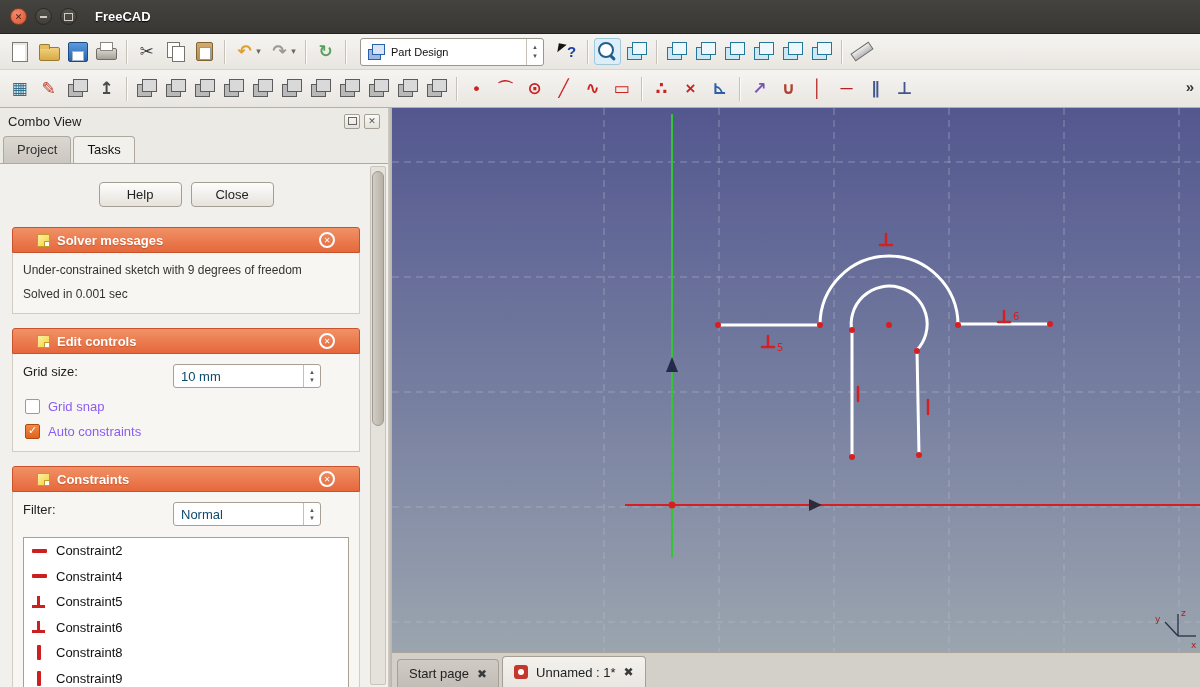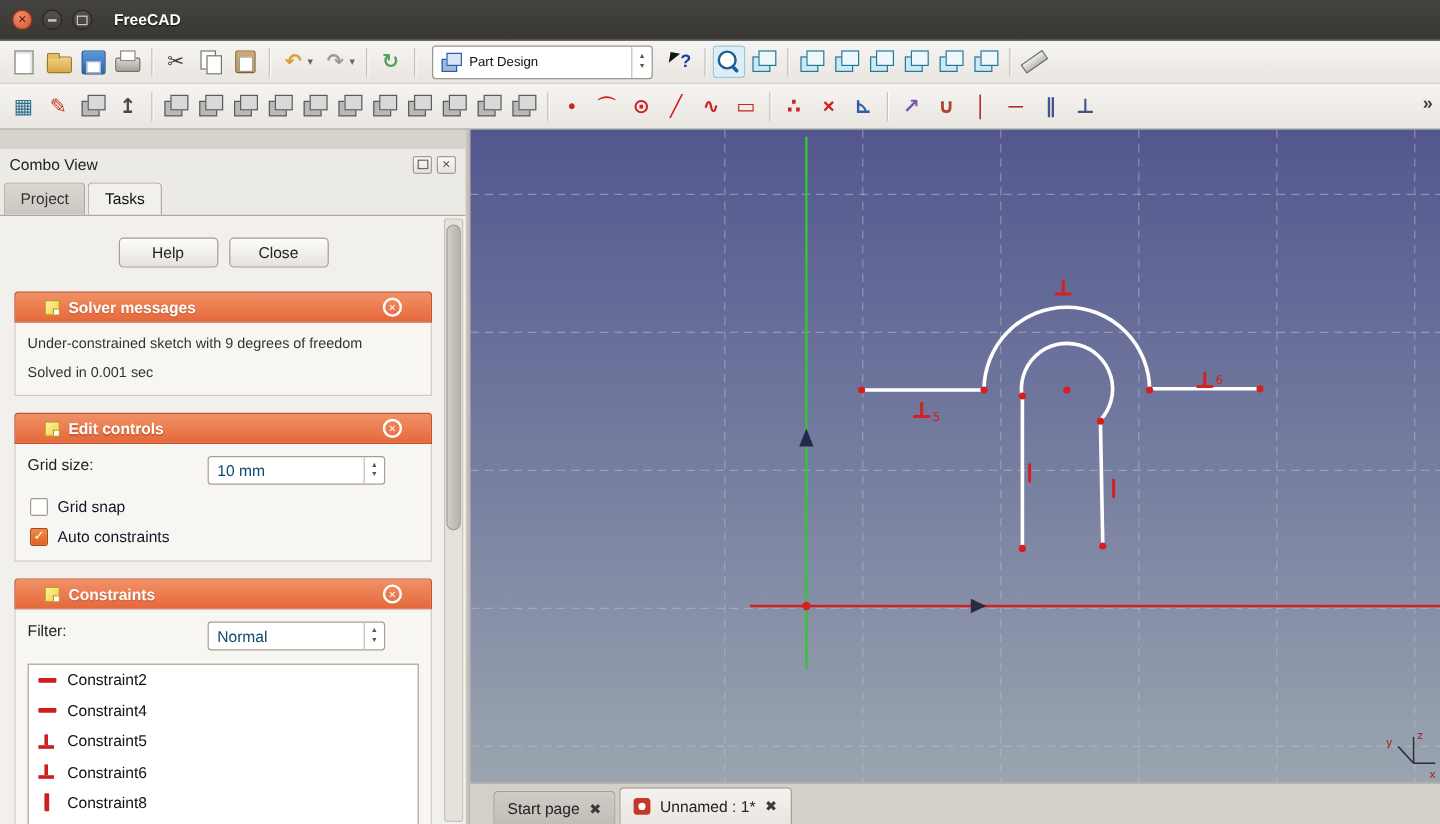--- a/index.html
+++ b/index.html
@@ -58,21 +58,21 @@
   .wb-cube::after { content:""; position:absolute; left:5px; top:1px; width:11px; height:9px; background:#d8e5f6; border:1px solid #2c5fa9; }
   .wb-label { flex:1; font-size:11px; color:#111; white-space:nowrap; overflow:hidden; }
   .spin-col { width:17px; height:100%; border-left:1px solid #c5bfb5; display:flex; flex-direction:column; align-items:center; justify-content:center; color:#555; }
   .spin-col::before { content:"▲"; font-size:6px; line-height:1.4; }
   .spin-col::after { content:"▼"; font-size:6px; line-height:1.4; }
 
   
   .main { flex:1; display:flex; min-height:0; }
 
   
-  .combo-view { width:388px; flex:0 0 auto; background:#eceae5; display:flex; flex-direction:column;margin-top:16px; }
+  .combo-view { width:388px; flex:0 0 auto; background:#eceae5; display:flex; flex-direction:column; }
   .cv-header { height:26px; display:flex; align-items:center; padding:0 8px; font-size:13px; color:#222; }
   .cv-title { flex:1; }
   .cv-mini { width:16px; height:15px; border:1px solid #a39d94; background:linear-gradient(#fbfaf8,#e5e1db); border-radius:2px; display:flex; align-items:center; justify-content:center; margin-left:4px; color:#555; font-size:9px; }
   .cv-mini.float::after { content:""; width:7px; height:6px; border:1px solid #666; }
   .cv-mini.closex::after { content:"✕"; }
   .cv-tabs { display:flex; padding:2px 3px 0; gap:2px; }
   .cv-tab { padding:5px 13px 6px; font-size:13px; color:#333; background:linear-gradient(#dbd7d1,#cbc7c0); border:1px solid #aea89f; border-bottom:none; border-radius:4px 4px 0 0; cursor:default; }
   .cv-tab.active { background:#f2f0ec; color:#111; }
   .cv-content { flex:1; background:#f2f0ec; border-top:1px solid #aea89f; position:relative; padding:12px 28px 0 12px; overflow:hidden; }
   .cv-scrollbar { position:absolute; top:2px; right:2px; bottom:2px; width:16px; background:#e5e2dc; border:1px solid #c8c3bb; border-radius:2px; }
@@ -93,38 +93,38 @@
   .solver-line:last-child { margin-bottom:2px; }
 
   .form-row { display:flex; margin-bottom:11px; }
   .form-label { width:150px; font-size:13px; color:#222; }
   .spinbox { width:148px; height:24px; background:#fff; border:1px solid #a8a095; border-radius:3px; display:flex; align-items:center; overflow:hidden; }
   .spin-text { flex:1; padding:0 7px; font-size:13px; color:#0c4a6e; }
   .check-row { display:flex; align-items:center; gap:8px; margin:10px 0 2px 2px; }
   .checkbox { width:15px; height:15px; background:#fff; border:1px solid #a29a8e; border-radius:2px; position:relative; flex:0 0 auto; }
   .checkbox.checked { background:linear-gradient(#f28a48,#e0621d); border-color:#ad4a12; }
   .checkbox.checked::after { content:"✓"; position:absolute; left:2px; top:-1px; color:#fff; font-size:11px; font-weight:bold; }
-  .check-label { font-size:13px; color:#0f172a; }
+  .check-label { font-size:13px; color:#8b5cf6; }
 
   .constraint-list { background:#fff; border:1px solid #a8a095; height:152px; overflow:hidden; margin-top:2px; }
   .constraint-row { display:flex; align-items:center; gap:9px; height:25.5px; padding:0 7px; font-size:13px; color:#111; }
   .c-icon { width:16px; height:16px; position:relative; display:flex; align-items:center; justify-content:center; flex:0 0 auto; }
   .c-icon.horizontal::before { content:""; width:15px; height:4px; background:#cc1f1f; border-radius:1px; }
   .c-icon.vertical::before { content:""; width:4px; height:15px; background:#cc1f1f; border-radius:1px; }
   .c-icon.point-on-object::before { content:""; position:absolute; left:1px; bottom:2px; width:13px; height:3px; background:#cc1f1f; }
   .c-icon.point-on-object::after { content:""; position:absolute; left:6px; bottom:5px; width:3px; height:9px; background:#cc1f1f; }
 
   
   .splitter { width:4px; background:linear-gradient(90deg,#cfcbc4,#b8b3ab); flex:0 0 auto; }
   .workarea { flex:1; display:flex; flex-direction:column; min-width:0; }
   .viewport { position:relative; height:544px; background:linear-gradient(180deg,#53578f 0%, #767ea0 52%, #9ba5af 100%); overflow:hidden; flex:0 0 auto; }
   .viewport svg { position:absolute; left:0; top:0; }
   svg text { font-family:"DejaVu Sans",sans-serif; }
 
-  .doc-tabs { height:35px; background:#d3cfc9; border-top:1px solid #a9a39a; display:flex; align-items:flex-end; padding:0 19px; gap:3px; flex:0 0 auto; }
+  .doc-tabs { height:35px; background:#d3cfc9; border-top:1px solid #a9a39a; display:flex; align-items:flex-end; padding:0 5px; gap:3px; flex:0 0 auto; }
   .doc-tab { height:28px; display:flex; align-items:center; gap:8px; padding:0 11px; font-size:13px; color:#222; background:linear-gradient(#d0ccc5,#c2beb7); border:1px solid #a59f96; border-bottom:none; border-radius:4px 4px 0 0; cursor:default; }
   .doc-tab.active { background:linear-gradient(#f4f2ee,#e9e6e1); height:31px; }
   .tab-close { font-size:12px; color:#3a3a3a; line-height:1; }
   .fc-logo { width:14px; height:14px; background:#c4382c; border-radius:3px; position:relative; flex:0 0 auto; }
   .fc-logo::after { content:""; position:absolute; left:4px; top:4px; width:6px; height:6px; background:#fff; border-radius:50%; }
 </style>
 </head>
 <body>
 
 <div class="window">

